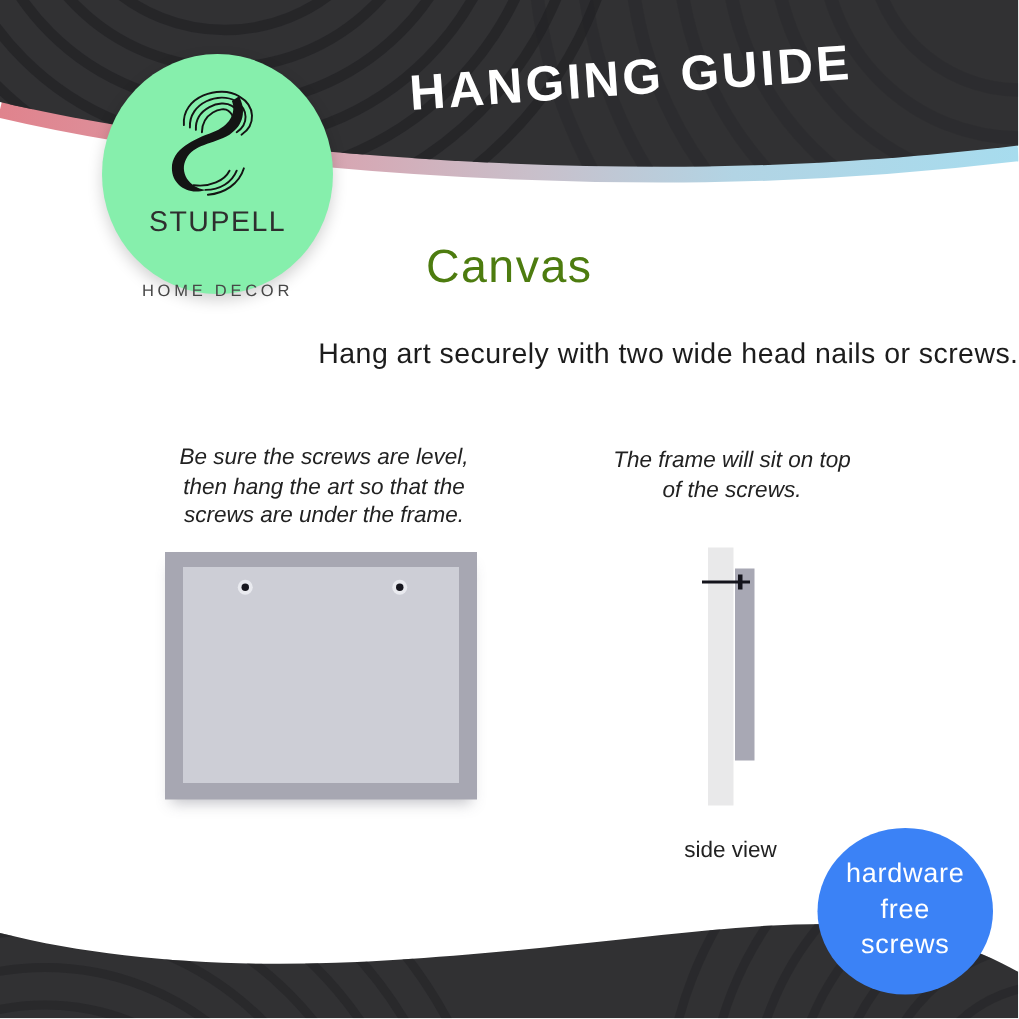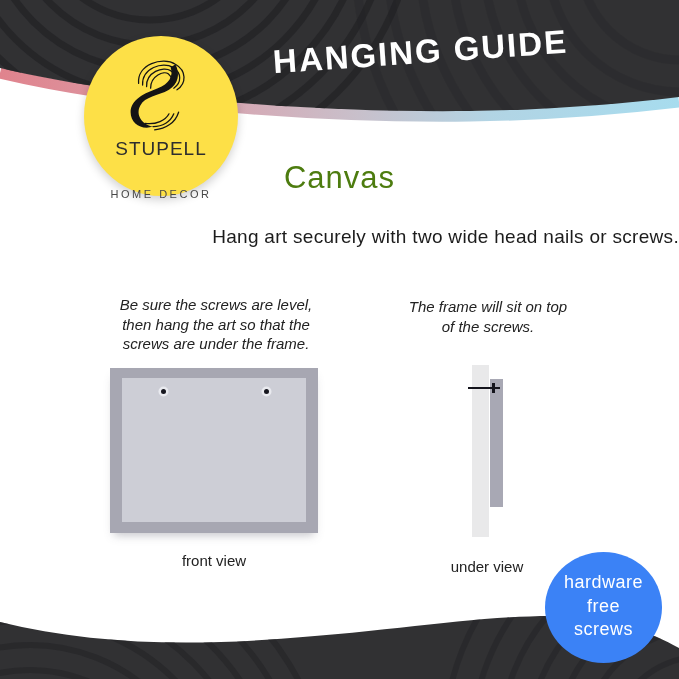--- a/index.html
+++ b/index.html
@@ -14,22 +14,22 @@
   .heading{
     position:absolute;left:248px;top:30px;width:345px;height:44px;
     text-align:center;line-height:44px;
     font-size:33px;font-weight:bold;letter-spacing:2px;color:#ffffff;
     transform:rotate(-4deg);transform-origin:50% 50%;
     white-space:nowrap;
   }
 
   
   .logo{
-    position:absolute;left:84px;top:36px;width:154px;height:160px;
-    background:#fde047;border-radius:50%;
+    position:absolute;left:68px;top:36px;width:154px;height:160px;
+    background:#86efac;border-radius:50%;
     box-shadow:0 4px 10px rgba(0,0,0,0.18);
     z-index:3;
   }
   .logo-mark{position:absolute;left:37px;top:16px;}
   .brand{
     position:absolute;left:0;top:102px;width:154px;text-align:center;
     font-size:19px;letter-spacing:1px;color:#2e2e2e;
   }
   .brand-sub{
     position:absolute;left:0;top:125px;width:154px;text-align:center;
@@ -174,27 +174,26 @@
   <div class="note note-right">
     <span>The frame will sit on top</span>
     <span>of the screws.</span>
   </div>
 
   <div class="frame-outer">
     <div class="frame-inner"></div>
     <span class="screw screw-1"></span>
     <span class="screw screw-2"></span>
   </div>
-  <div class="caption caption-front">front view</div>
 
   <div class="wall-bar"></div>
   <div class="side-frame-bar"></div>
   <div class="nail-shaft"></div>
   <div class="nail-head"></div>
-  <div class="caption caption-side">under view</div>
+  <div class="caption caption-side">side view</div>
 
   <svg class="footer-svg" width="679" height="84" viewBox="0 0 84 84" preserveAspectRatio="none" style="width:679px;height:84px">
   </svg>
   <svg class="footer-svg" width="679" height="84" viewBox="0 0 679 84">
     <defs>
       <clipPath id="footerClip">
         <path d="M0,27 C80,47 170,51 262,45 C392,37 478,20 558,21 C612,22 652,38 679,53 V84 H0 Z"></path>
       </clipPath>
     </defs>
     <path d="M0,27 C80,47 170,51 262,45 C392,37 478,20 558,21 C612,22 652,38 679,53 V84 H0 Z" fill="#313133"></path>

